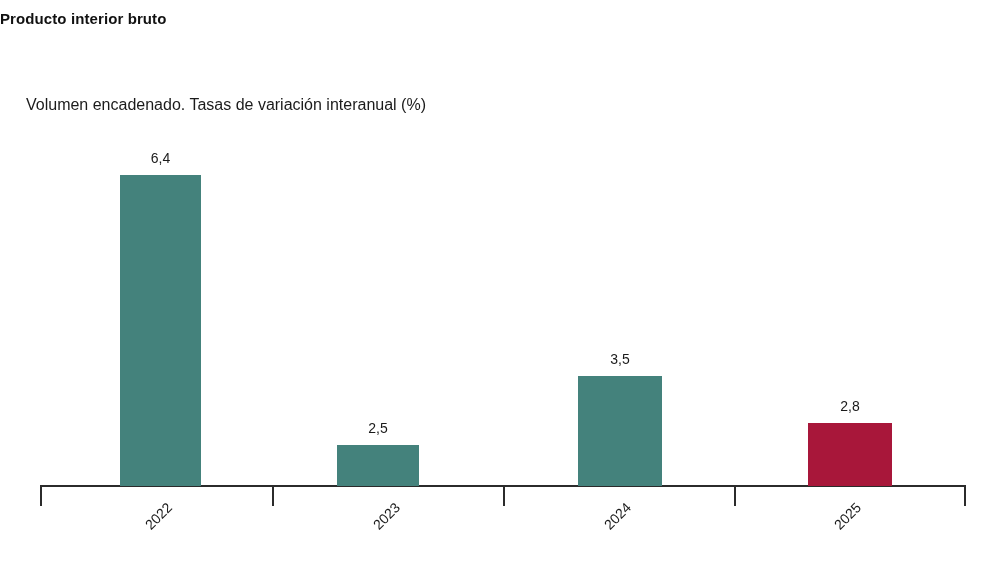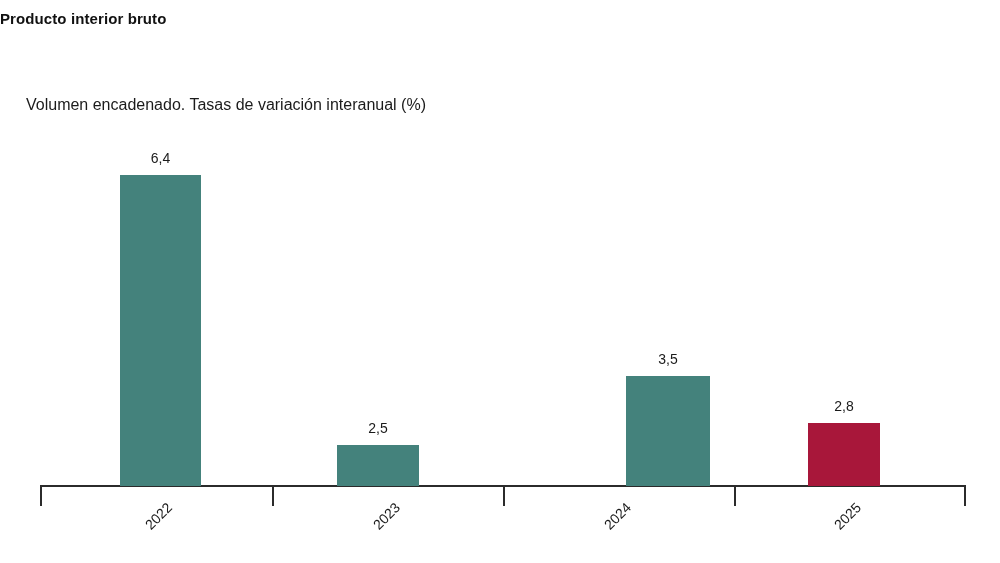--- a/index.html
+++ b/index.html
@@ -115,26 +115,26 @@
     <div class="bar" id="bar-0" style="left: 120px; width: 81px; height: 311px;">
       <div class="bar-rect" id="bar-rect-0" style="background: rgb(68, 130, 124);"></div>
       <span class="bar-value">6,4</span>
     </div>
 
     <div class="bar" id="bar-1" style="left: 337px; width: 82px; height: 41px;">
       <div class="bar-rect" id="bar-rect-1" style="background: rgb(68, 130, 124);"></div>
       <span class="bar-value">2,5</span>
     </div>
 
-    <div class="bar" id="bar-2" style="left: 578px; width: 84px; height: 110px; margin-left: 48px;">
+    <div class="bar" id="bar-2" style="left: 578px; width: 84px; height: 110px;">
       <div class="bar-rect" id="bar-rect-2" style="background: rgb(68, 130, 124);"></div>
       <span class="bar-value">3,5</span>
     </div>
 
-    <div class="bar" id="bar-3" style="left: 808px; width: 72px; height: 63px;">
+    <div class="bar" id="bar-3" style="left: 808px; width: 84px; height: 63px;">
       <div class="bar-rect" id="bar-rect-3" style="background: rgb(168, 23, 58);"></div>
       <span class="bar-value">2,8</span>
     </div>
 
     <div class="cat-label" id="cat-0" style="left: 142.5px; top: 508px; color: rgb(26, 26, 26);">2022</div>
     <div class="cat-label" id="cat-1" style="left: 371px; top: 508px; color: rgb(26, 26, 26);">2023</div>
     <div class="cat-label" id="cat-2" style="left: 602px; top: 508px; color: rgb(26, 26, 26);">2024</div>
     <div class="cat-label" id="cat-3" style="left: 832px; top: 508px; color: rgb(26, 26, 26);">2025</div>
 
   </div>

